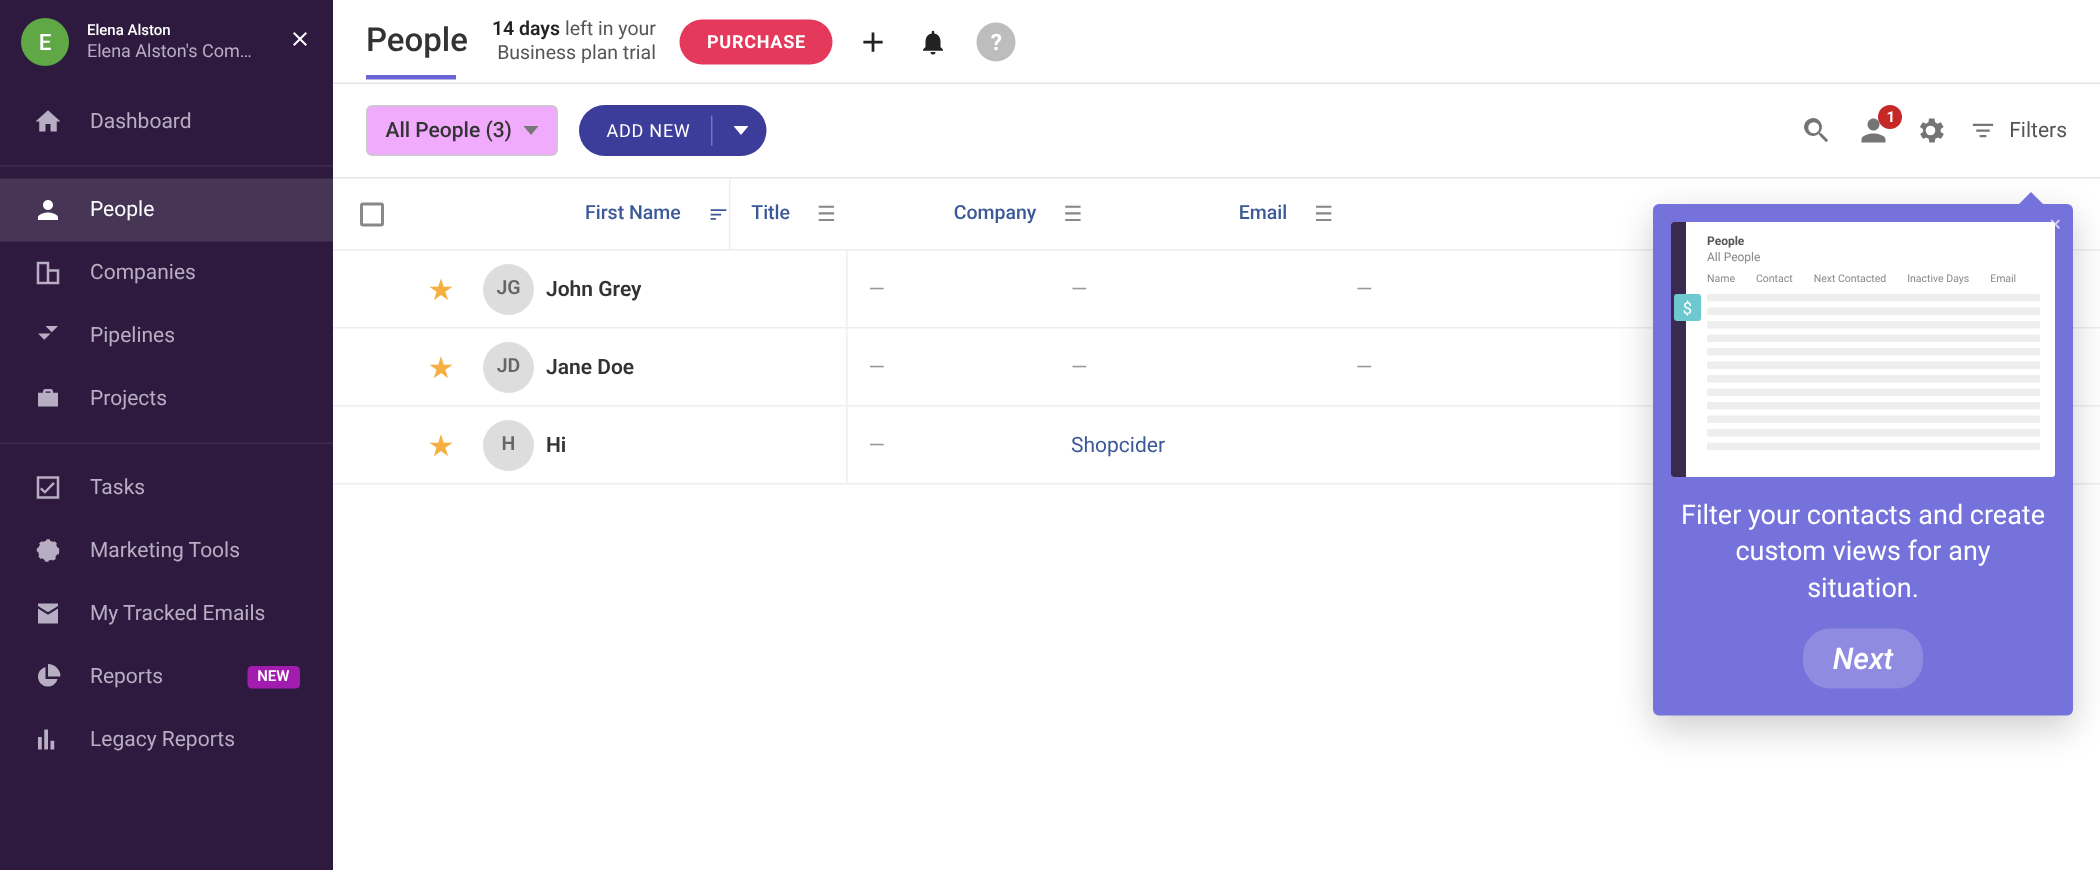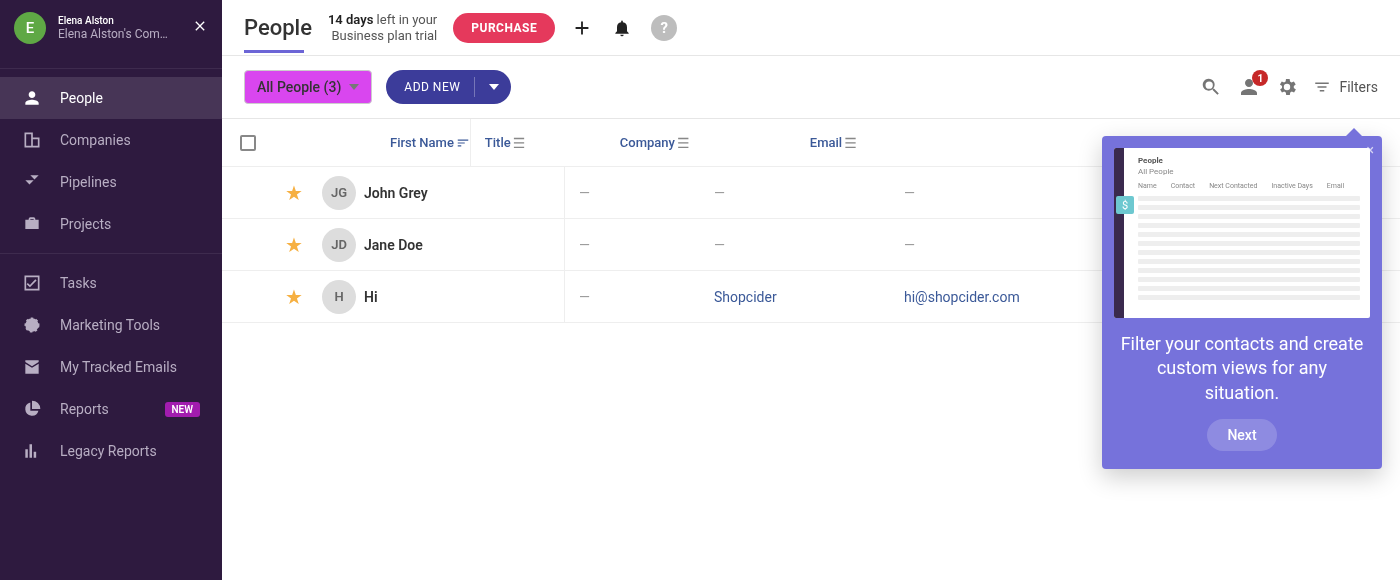--- a/index.html
+++ b/index.html
@@ -37,21 +37,21 @@
 .search-input::placeholder { color: #9e9e9e; }
 .trial { text-align: right; line-height: 1.2; font-size: 13px; color: #555; }
 .trial b { color: #222; font-weight: 600; }
 .purchase-btn { background: #e5395c; color: #fff; border: none; border-radius: 20px; padding: 8px 18px; font-size: 12px; font-weight: 700; letter-spacing: 0.5px; cursor: pointer; }
 .top-icons { display: flex; align-items: center; gap: 18px; }
 .top-icon { width: 22px; height: 22px; color: #333; cursor: pointer; display: flex; align-items: center; justify-content: center; }
 .help-icon { width: 26px; height: 26px; border-radius: 50%; background: #bdbdbd; color: #fff; display: flex; align-items: center; justify-content: center; font-weight: 700; font-size: 15px; }
 
 
 .toolbar { display: flex; align-items: center; padding: 14px 22px; gap: 14px; border-bottom: 1px solid #e6e6e6; }
-.dropdown-btn { border: 1px solid #ccc; border-radius: 4px; background: #d946ef; padding: 8px 12px; font-size: 14px; font-weight: 500; color: #333; display: flex; align-items: center; gap: 8px; cursor: pointer; }
+.dropdown-btn { border: 1px solid #ccc; border-radius: 4px; background: #f0abfc; padding: 8px 12px; font-size: 14px; font-weight: 500; color: #333; display: flex; align-items: center; gap: 8px; cursor: pointer; }
 .addnew-btn { background: #3c3c9a; color: #fff; border: none; border-radius: 18px; padding: 0 12px 0 18px; height: 34px; font-size: 12px; font-weight: 400; letter-spacing: 0.5px; display: flex; align-items: center; gap: 14px; cursor: pointer; }
 .addnew-btn .divider { width: 1px; height: 20px; background: rgba(255,255,255,0.3); }
 .tool-right { margin-left: auto; display: flex; align-items: center; gap: 14px; }
 .tool-icon { width: 24px; height: 24px; color: #757575; cursor: pointer; display: flex; align-items: center; justify-content: center; position: relative; }
 .badge-count { position: absolute; top: -5px; right: -7px; background: #c62828; color: #fff; font-size: 10px; font-weight: 700; width: 16px; height: 16px; border-radius: 50%; display: flex; align-items: center; justify-content: center; }
 .filters-btn { display: flex; align-items: center; gap: 8px; color: #555; font-size: 14px; cursor: pointer; }
 
 
 .table { flex: 1; overflow: auto; }
 .thead, .trow { display: flex; align-items: center; border-bottom: 1px solid #eee; }
@@ -59,61 +59,69 @@
 .trow { height: 52px; font-size: 14px; color: #555; }
 .col-check { width: 52px; display: flex; justify-content: center; }
 .col-star { width: 40px; display: flex; justify-content: center; }
 .col-av { width: 50px; display: flex; justify-content: center; }
 .col-name { width: 200px; font-weight: 600; color: #333; }
 .col-title { width: 150px; }
 .col-company { width: 190px; }
 .col-email { width: 220px; }
 .col-rest { flex: 1; }
 .col-border { border-left: 1px solid #eee; padding-left: 14px; height: 100%; display: flex; align-items: center; }
-.th { display: flex; align-items: center; gap: 2px; cursor: pointer; }
+.th { display: flex; align-items: center; gap: 18px; cursor: pointer; }
 .th-name { padding-left: 116px; }
 .initials { width: 34px; height: 34px; border-radius: 50%; background: #ddd; color: #666; display: flex; align-items: center; justify-content: center; font-size: 13px; font-weight: 600; }
 .star { color: #f6b042; font-size: 20px; }
 .dash { color: #999; }
 .link { color: #3b5998; }
 .checkbox { width: 16px; height: 16px; border: 2px solid #888; border-radius: 2px; }
 .sort-icon { color: #888; font-size: 14px; }
 
 
 .onboard { position: absolute; right: 18px; top: 136px; width: 280px; background: #7672db; color: #fff; border-radius: 4px; padding: 12px 12px 18px; box-shadow: 0 8px 24px rgba(0,0,0,0.2); }
 .onboard::before { content: ""; position: absolute; top: -8px; right: 20px; border-left: 8px solid transparent; border-right: 8px solid transparent; border-bottom: 8px solid #7672db; }
 .onboard-close { position: absolute; top: 6px; right: 8px; color: rgba(255,255,255,0.7); font-size: 14px; cursor: pointer; }
 .onboard-img { background: #fff; border-radius: 2px; height: 170px; margin-bottom: 14px; padding: 8px 10px; color: #555; font-size: 8px; overflow: hidden; position: relative; }
 .oi-title { font-weight: 700; margin-bottom: 2px; }
 .oi-sub { color: #888; margin-bottom: 6px; }
 .oi-cols { display: flex; gap: 14px; font-size: 7px; color: #888; margin-bottom: 6px; }
 .oi-row { height: 5px; background: #eee; margin-bottom: 4px; border-radius: 1px; }
 .oi-side { position: absolute; left: 0; top: 0; bottom: 0; width: 10px; background: #3a2a4e; }
 .oi-dollar { position: absolute; left: 2px; top: 48px; width: 18px; height: 18px; background: #6dc8d0; border-radius: 2px; color: #fff; font-size: 11px; display: flex; align-items: center; justify-content: center; z-index: 2; }
 .onboard-msg { text-align: center; font-size: 18px; line-height: 1.35; padding: 0 6px; }
-.onboard-btn { display: block; margin: 14px auto 0; background: rgba(255,255,255,0.18); border: none; color: #fff; padding: 8px 20px; border-radius: 18px; font-size: 14px; font-weight: 500; cursor: pointer; }
+.onboard-btn { display: block; margin: 14px auto 0; background: rgba(255,255,255,0.18); border: none; color: #fff; padding: 8px 20px; border-radius: 18px; font-size: 20px; font-weight: 500; cursor: pointer; font-style: italic; }
 </style>
 </head>
 <body>
 
 <div class="sidebar">
   <div class="sb-header">
     <div class="avatar">E</div>
     <div class="sb-user">
       <div class="sb-user-name">Elena Alston</div>
       <div class="sb-user-sub">Elena Alston's Com…</div>
     </div>
     <div class="sb-close">
       <svg width="16" height="16" viewBox="0 0 24 24">
           <path fill="#fff" d="M19 6.41 17.59 5 12 10.59 6.41 5 5 6.41 10.59 12 5 17.59 6.41 19 12 13.41 17.59 19 19 17.59 13.41 12z"></path>
         </svg>
     </div>
   </div>
 
   <div class="sb-section">
+    <div class="sb-item">
+      <span class="icon">
+          <svg width="20" height="20" viewBox="0 0 24 24">
+            <path d="M10 20v-6h4v6h5v-8h3L12 3 2 12h3v8z"></path>
+          </svg>
+        </span>
+      <span>Dashboard</span>
+    </div>
   </div>
   <div class="sb-divider"></div>
   <div class="sb-section">
     <div class="sb-item active">
       <span class="icon">
           <svg width="20" height="20" viewBox="0 0 24 24">
             <path d="M12 12c2.2 0 4-1.8 4-4s-1.8-4-4-4-4 1.8-4 4 1.8 4 4 4zm0 2c-2.7 0-8 1.3-8 4v2h16v-2c0-2.7-5.3-4-8-4z"></path>
           </svg>
         </span>
       <span>People</span>
@@ -311,21 +319,20 @@
           <div class="col-check"></div>
           <div class="col-star">
             <span class="star">★</span>
           </div>
           <div class="col-av">
             <div class="initials">H</div>
           </div>
           <div class="col-name">Hi</div>
           <div class="col-title col-border dash">—</div>
           <div class="col-company link">Shopcider</div>
-          <div class="col-email link">hi@shopcider.com</div>
           <div class="col-rest"></div>
         </div>
       </div>
   </div>
 
   <div class="onboard">
     <span class="onboard-close">×</span>
     <div class="onboard-img">
       <div class="oi-side"></div>
       <div class="oi-dollar">$</div>

